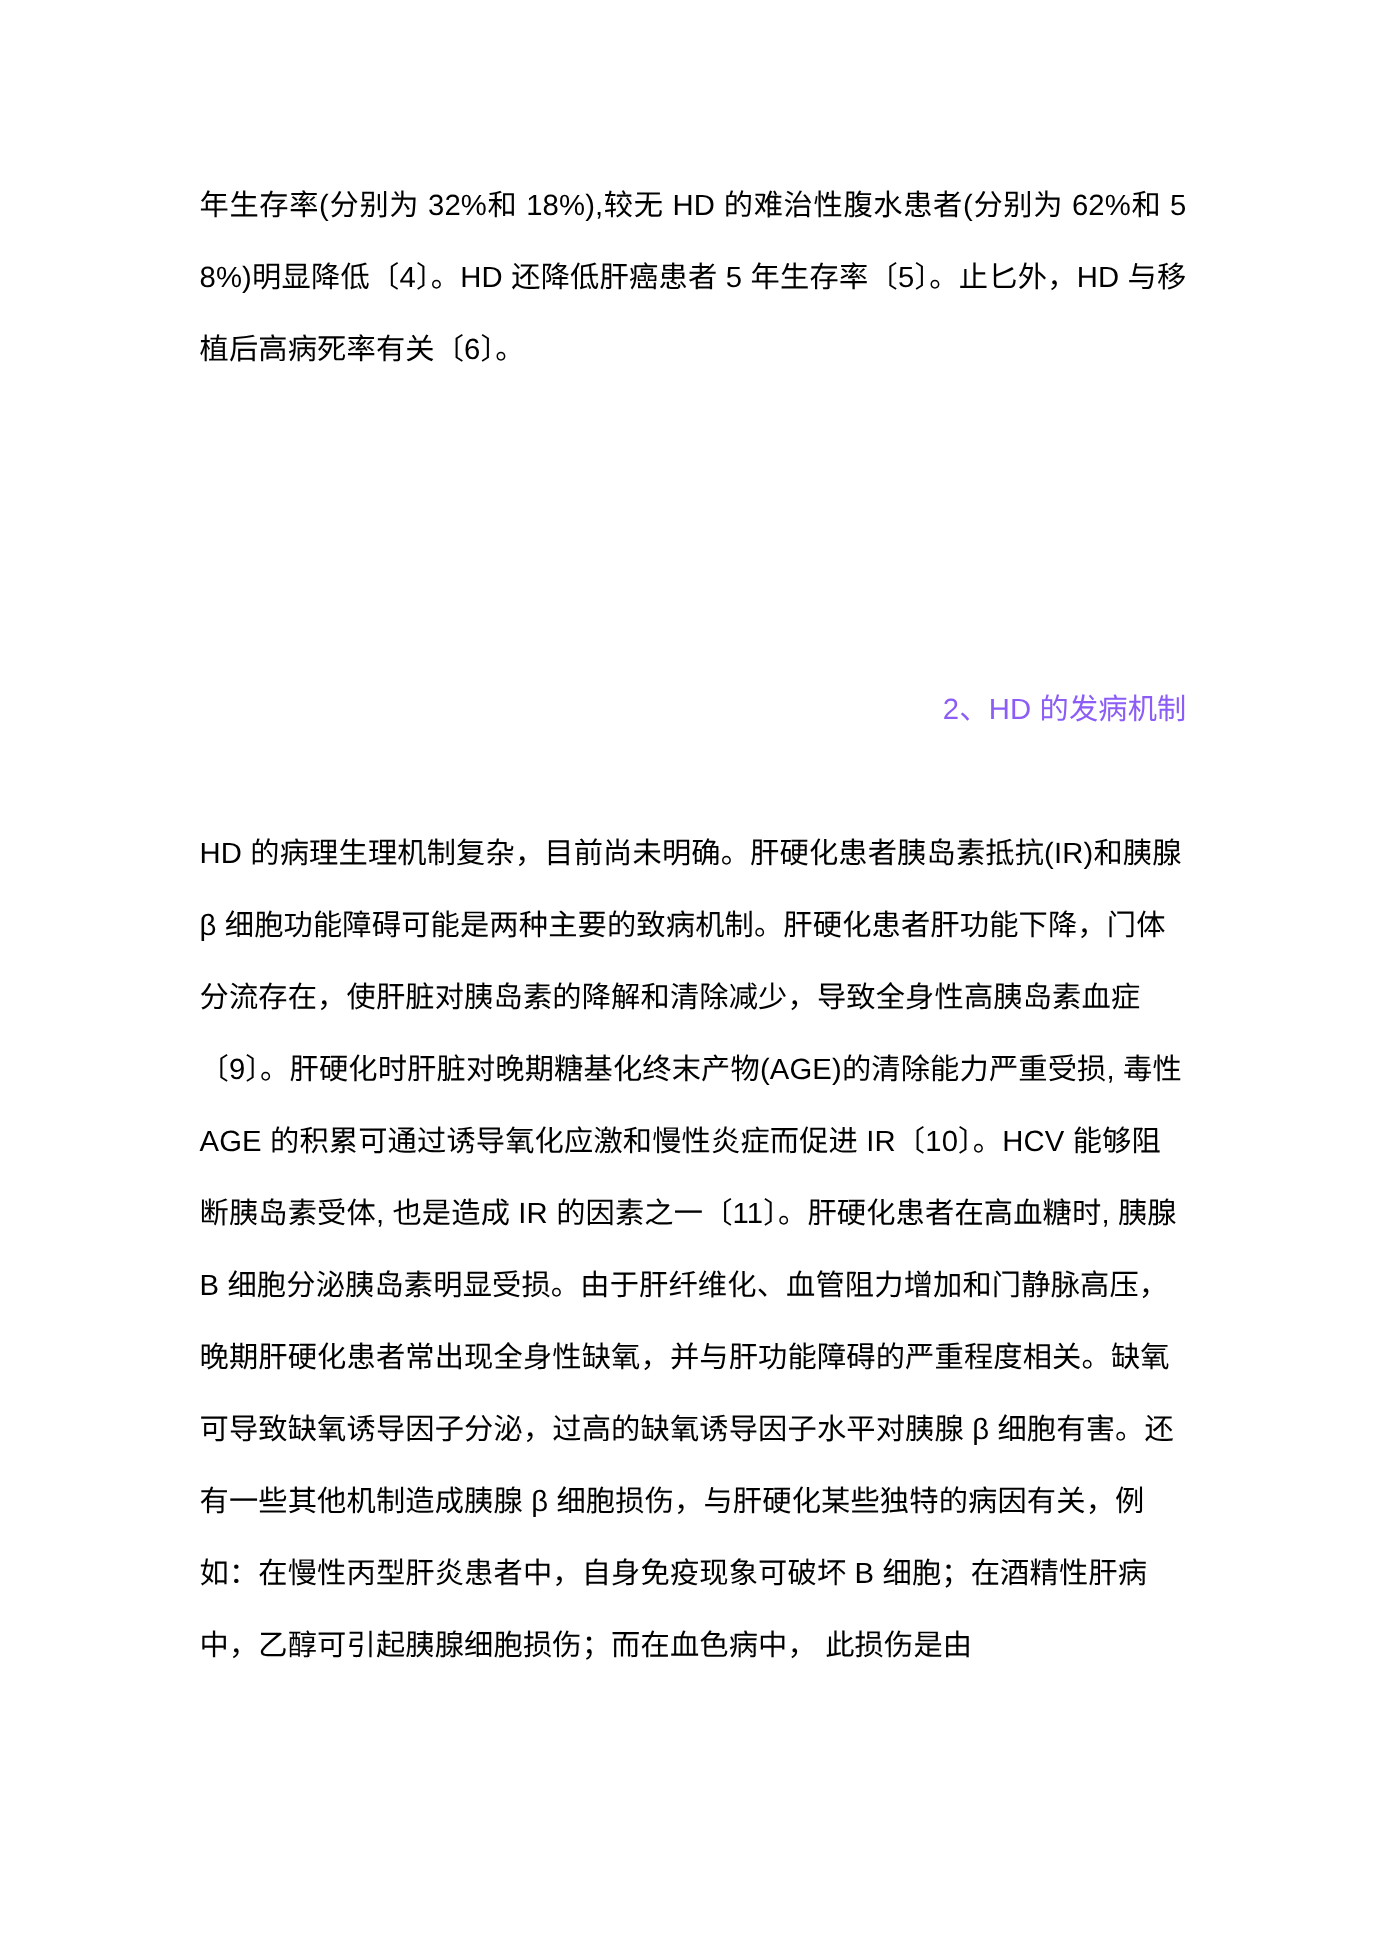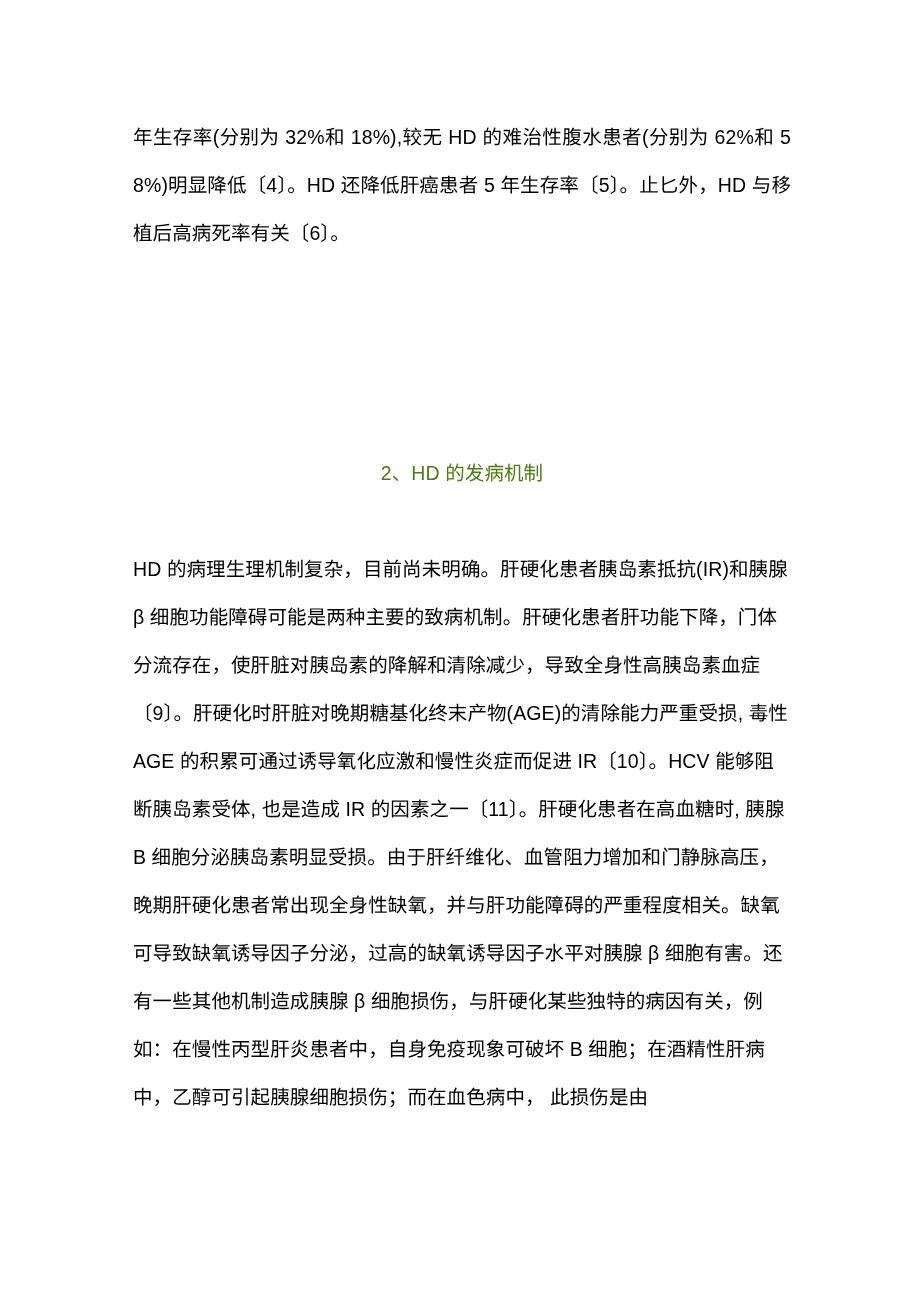--- a/index.html
+++ b/index.html
@@ -44,24 +44,24 @@
 
   
   .gap-para  { height: 96px; }
   .gap-head  { height: 96px; }
   .gap-after-head { height: 48px; }
 
   .heading {
     font-family: "Liberation Sans", "DejaVu Sans", sans-serif;
     font-size: 19.5px;
     line-height: 48px;
-    color: #4d7c0f;
+    color: #8b5cf6;
     margin: 0;
     font-weight: normal;
-    text-align: center;
+    text-align: right;
     letter-spacing: 0.1px;
   }
 </style>
 </head>
 <body>
 
 <div class="page">
 
   <div class="text-column">
 

